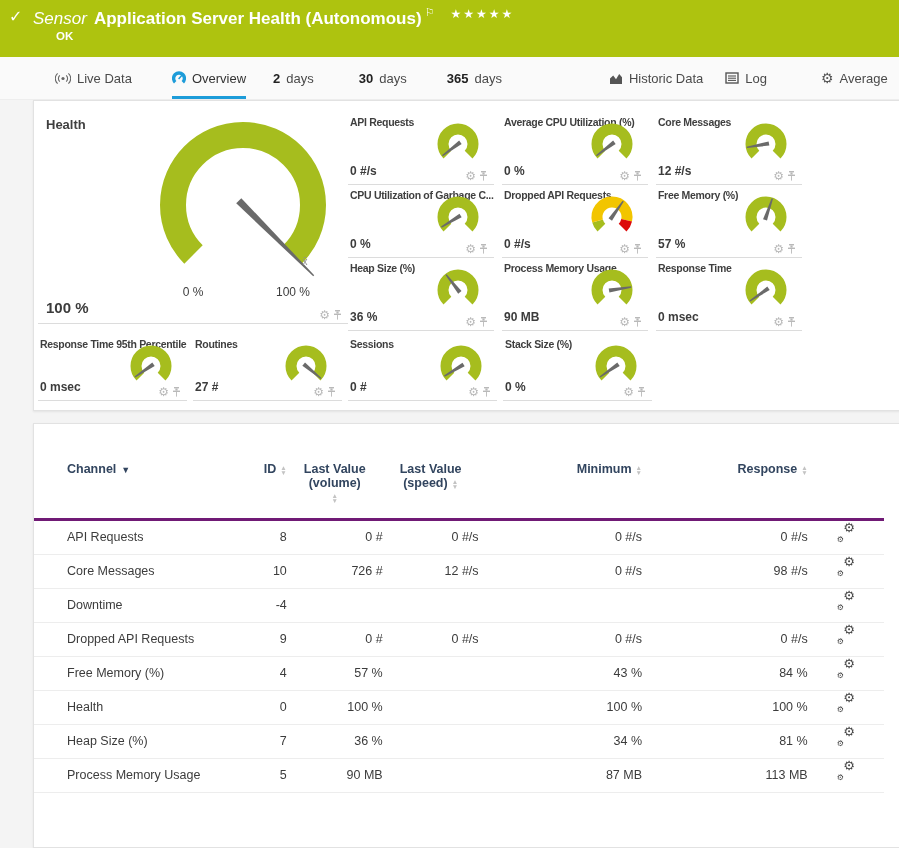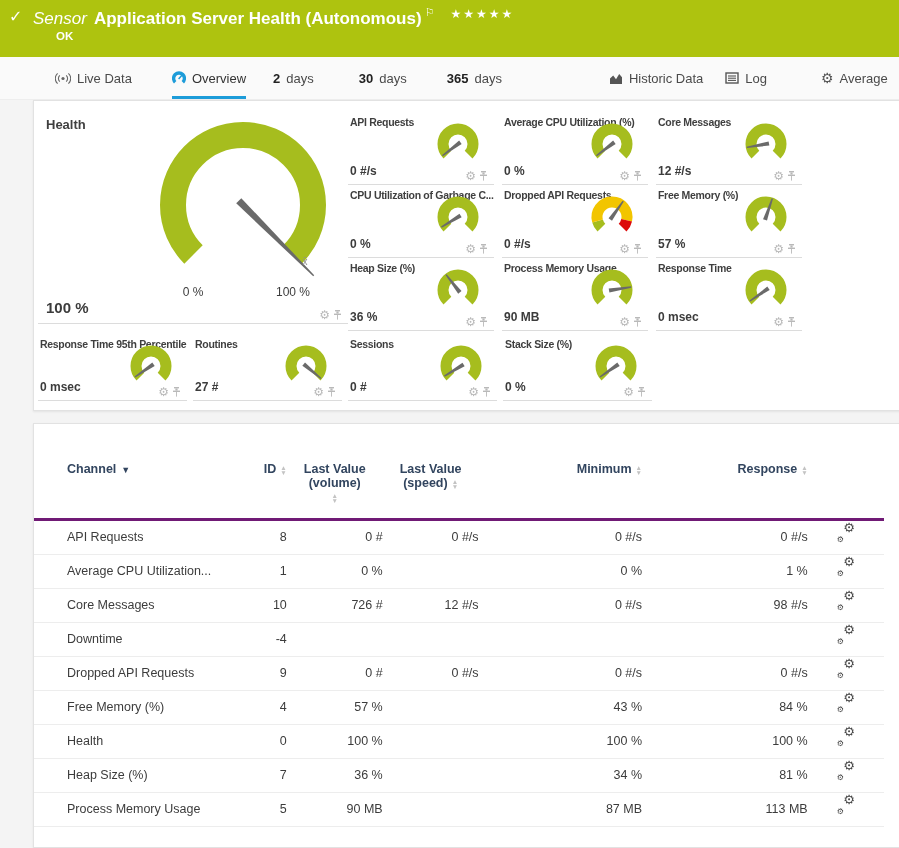--- a/index.html
+++ b/index.html
@@ -446,29 +446,20 @@
         <tr>
           <td class="c-channel"><span>API Requests</span></td>
           <td class="">8</td>
           <td class="">0 #</td>
           <td class="">0 #/s</td>
           <td class="">0 #/s</td>
           <td class="">0 #/s</td>
           <td class="c-gear"><span class="twogear"><span class="g1">⚙</span><span class="g2">⚙</span></span></td>
         </tr>
         <tr>
-          <td class="c-channel"><span>Average CPU Utilization...</span></td>
-          <td class="">1</td>
-          <td class="">0 %</td>
-          <td class=""></td>
-          <td class="">0 %</td>
-          <td class="">1 %</td>
-          <td class="c-gear"><span class="twogear"><span class="g1">⚙</span><span class="g2">⚙</span></span></td>
-        </tr>
-        <tr>
           <td class="c-channel"><span>Core Messages</span></td>
           <td class="">10</td>
           <td class="">726 #</td>
           <td class="">12 #/s</td>
           <td class="">0 #/s</td>
           <td class="">98 #/s</td>
           <td class="c-gear"><span class="twogear"><span class="g1">⚙</span><span class="g2">⚙</span></span></td>
         </tr>
         <tr>
           <td class="c-channel"><span>Downtime</span></td>

